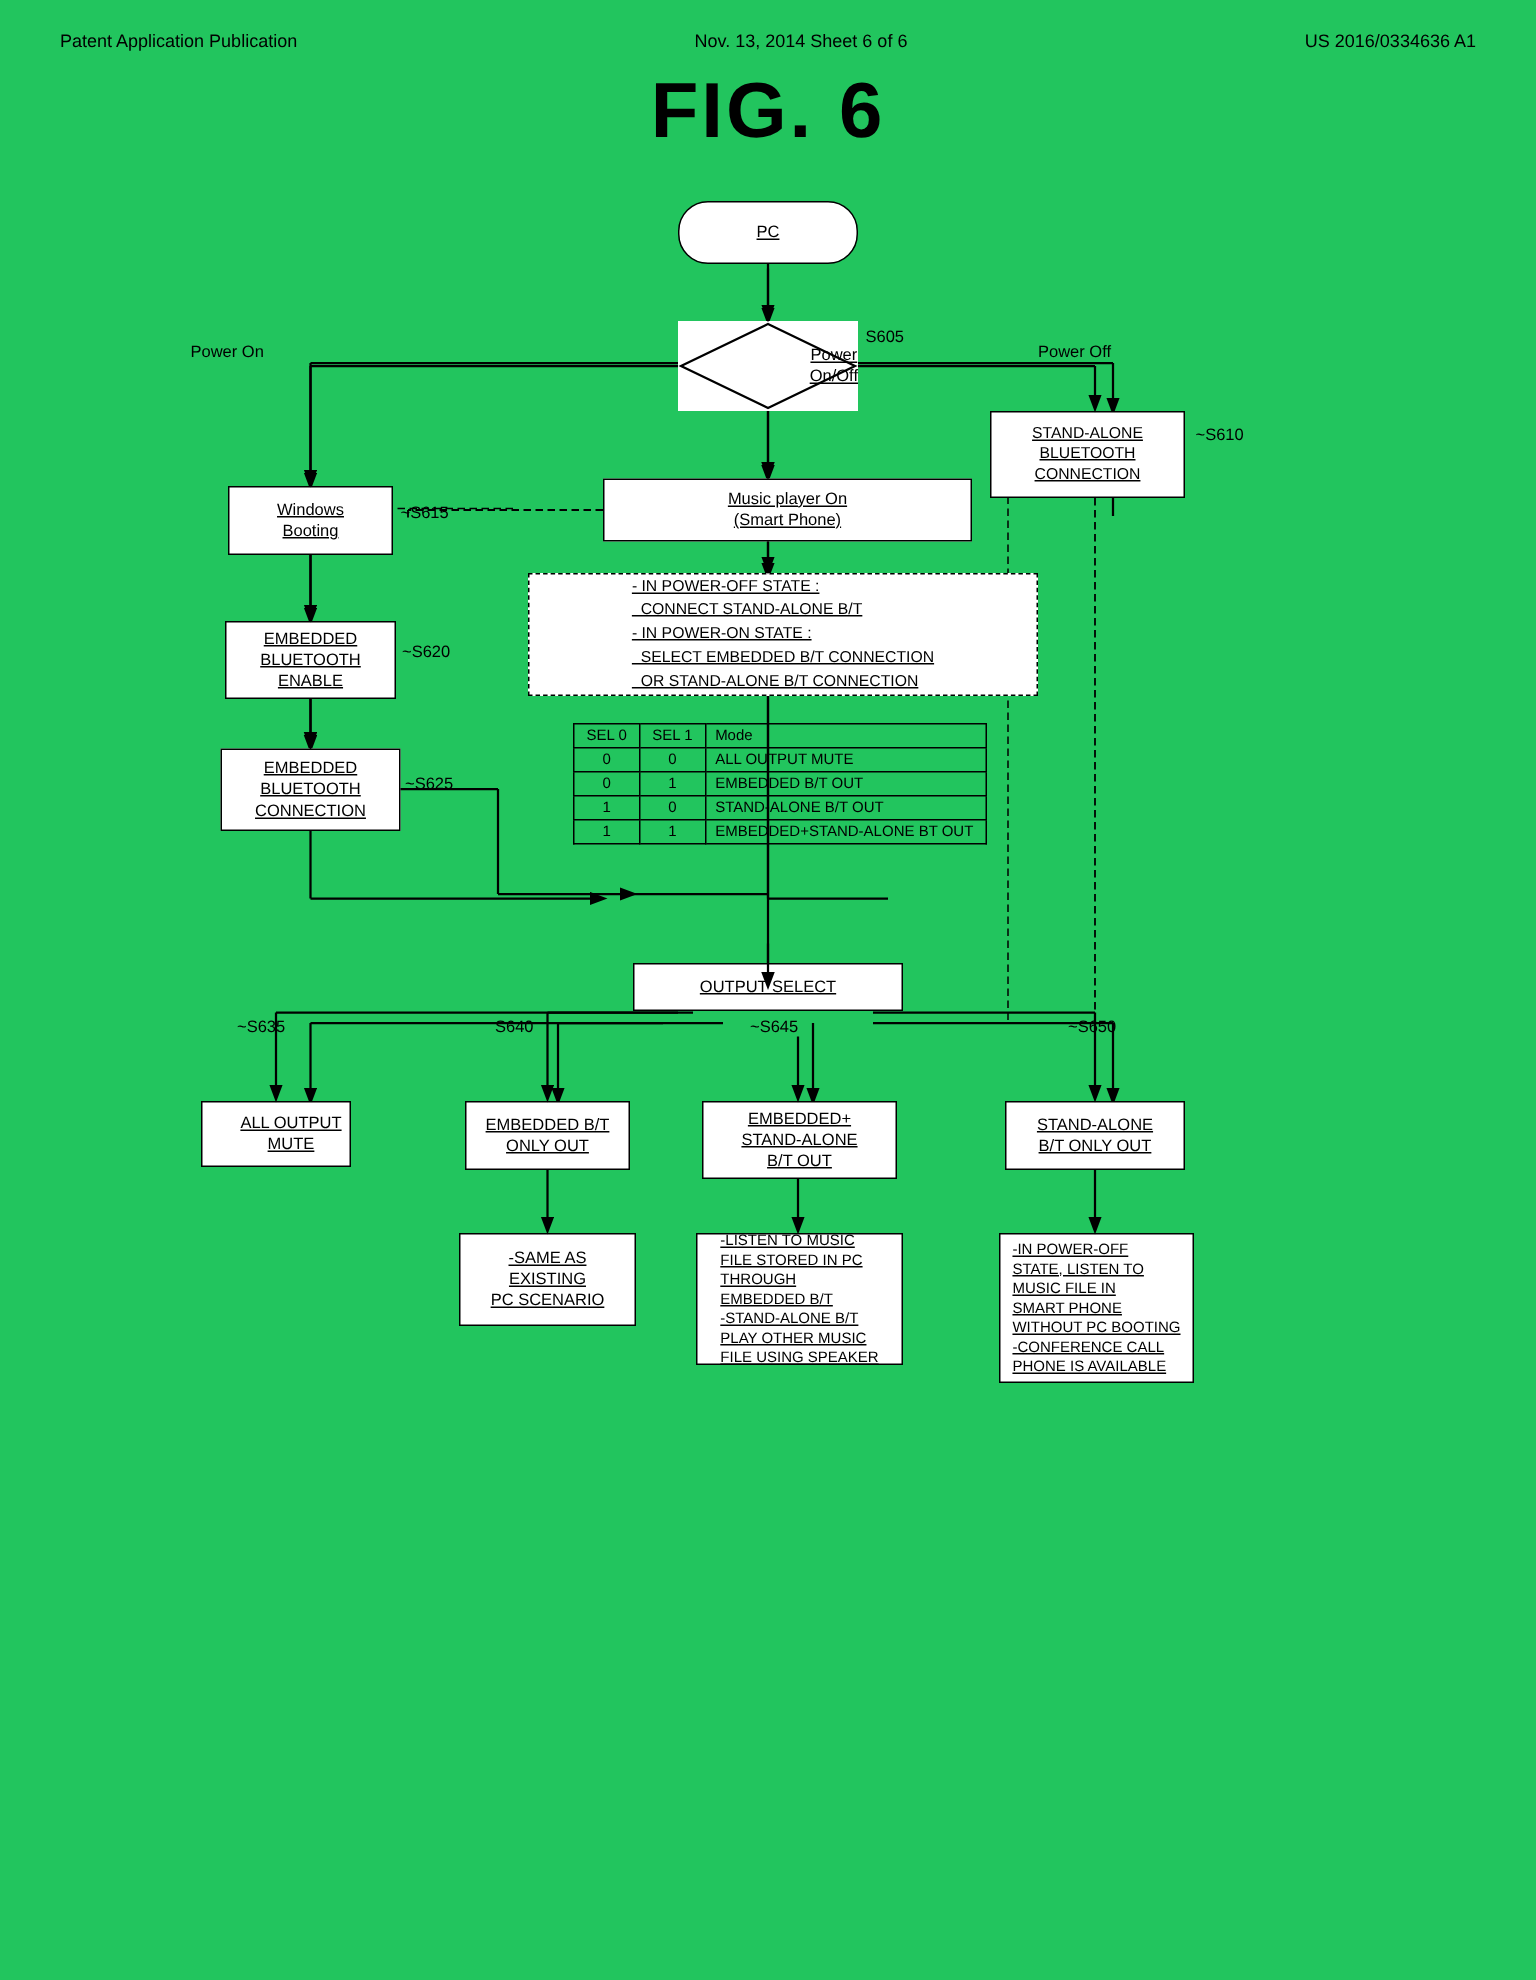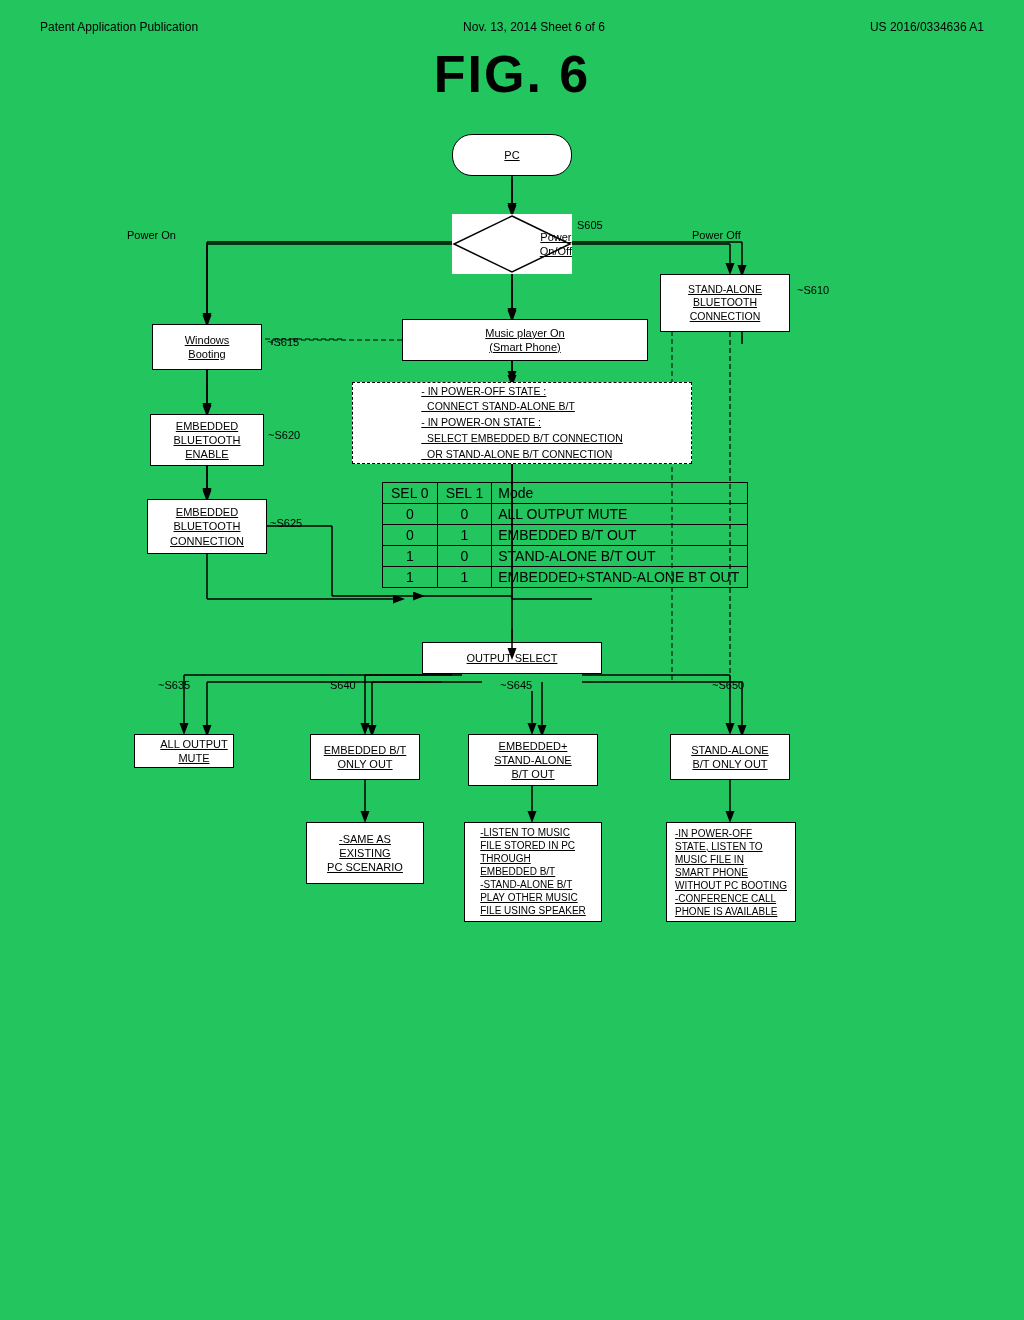--- a/index.html
+++ b/index.html
@@ -96,21 +96,21 @@
       position: absolute;
       top: 0; left: 0;
       width: 100%;
       height: 100%;
       pointer-events: none;
     }
 
     
     .mode-table {
       border-collapse: collapse;
-      font-size: 14px;
+      font-size: 10px;
     }
     .mode-table td, .mode-table th {
       border: 1px solid #000;
       padding: 2px 8px;
       text-align: center;
     }
     .mode-table td:last-child {
       text-align: left;
       padding-left: 6px;
     }
@@ -298,41 +298,41 @@
     <div class="label-text" style="left:268px; top:555px;">
       <span>S640</span>
     </div>
     <div class="label-text" style="left:438px; top:555px;">
       <span>~S645</span>
     </div>
     <div class="label-text" style="left:650px; top:555px;">
       <span>~S650</span>
     </div>
 
-    <div class="shape rect" style="left:72px; top:610px; width:100px; height:34px;padding-left:20px;">
+    <div class="shape rect" style="left:72px; top:610px; width:100px; height:44px;padding-left:20px;">
       <span>ALL OUTPUT<br>MUTE</span>
     </div>
 
     <div class="shape rect" style="left:248px; top:610px; width:110px; height:46px;">
       <span>EMBEDDED B/T<br>ONLY OUT</span>
     </div>
 
     <div class="shape rect" style="left:406px; top:610px; width:130px; height:52px;">
       <span>EMBEDDED+<br>STAND-ALONE<br>B/T OUT</span>
     </div>
 
     <div class="shape rect" style="left:608px; top:610px; width:120px; height:46px;">
       <span>STAND-ALONE<br>B/T ONLY OUT</span>
     </div>
 
     <div class="shape rect" style="left:244px; top:698px; width:118px; height:62px;">
       <span>-SAME AS<br>EXISTING<br>PC SCENARIO</span>
     </div>
 
-    <div class="shape rect" style="left:402px; top:698px; width:138px; height:100px; font-size:10px; line-height:1.3; text-align:left; padding: 4px; align-items: flex-end;">
+    <div class="shape rect" style="left:402px; top:698px; width:138px; height:88px; font-size:10px; line-height:1.3; text-align:left; padding: 4px;">
       <div>
         -LISTEN TO MUSIC<br>
         FILE STORED IN PC<br>
         THROUGH<br>
         EMBEDDED B/T<br>
         -STAND-ALONE B/T<br>
         PLAY OTHER MUSIC<br>
         FILE USING SPEAKER
       </div>
     </div>

